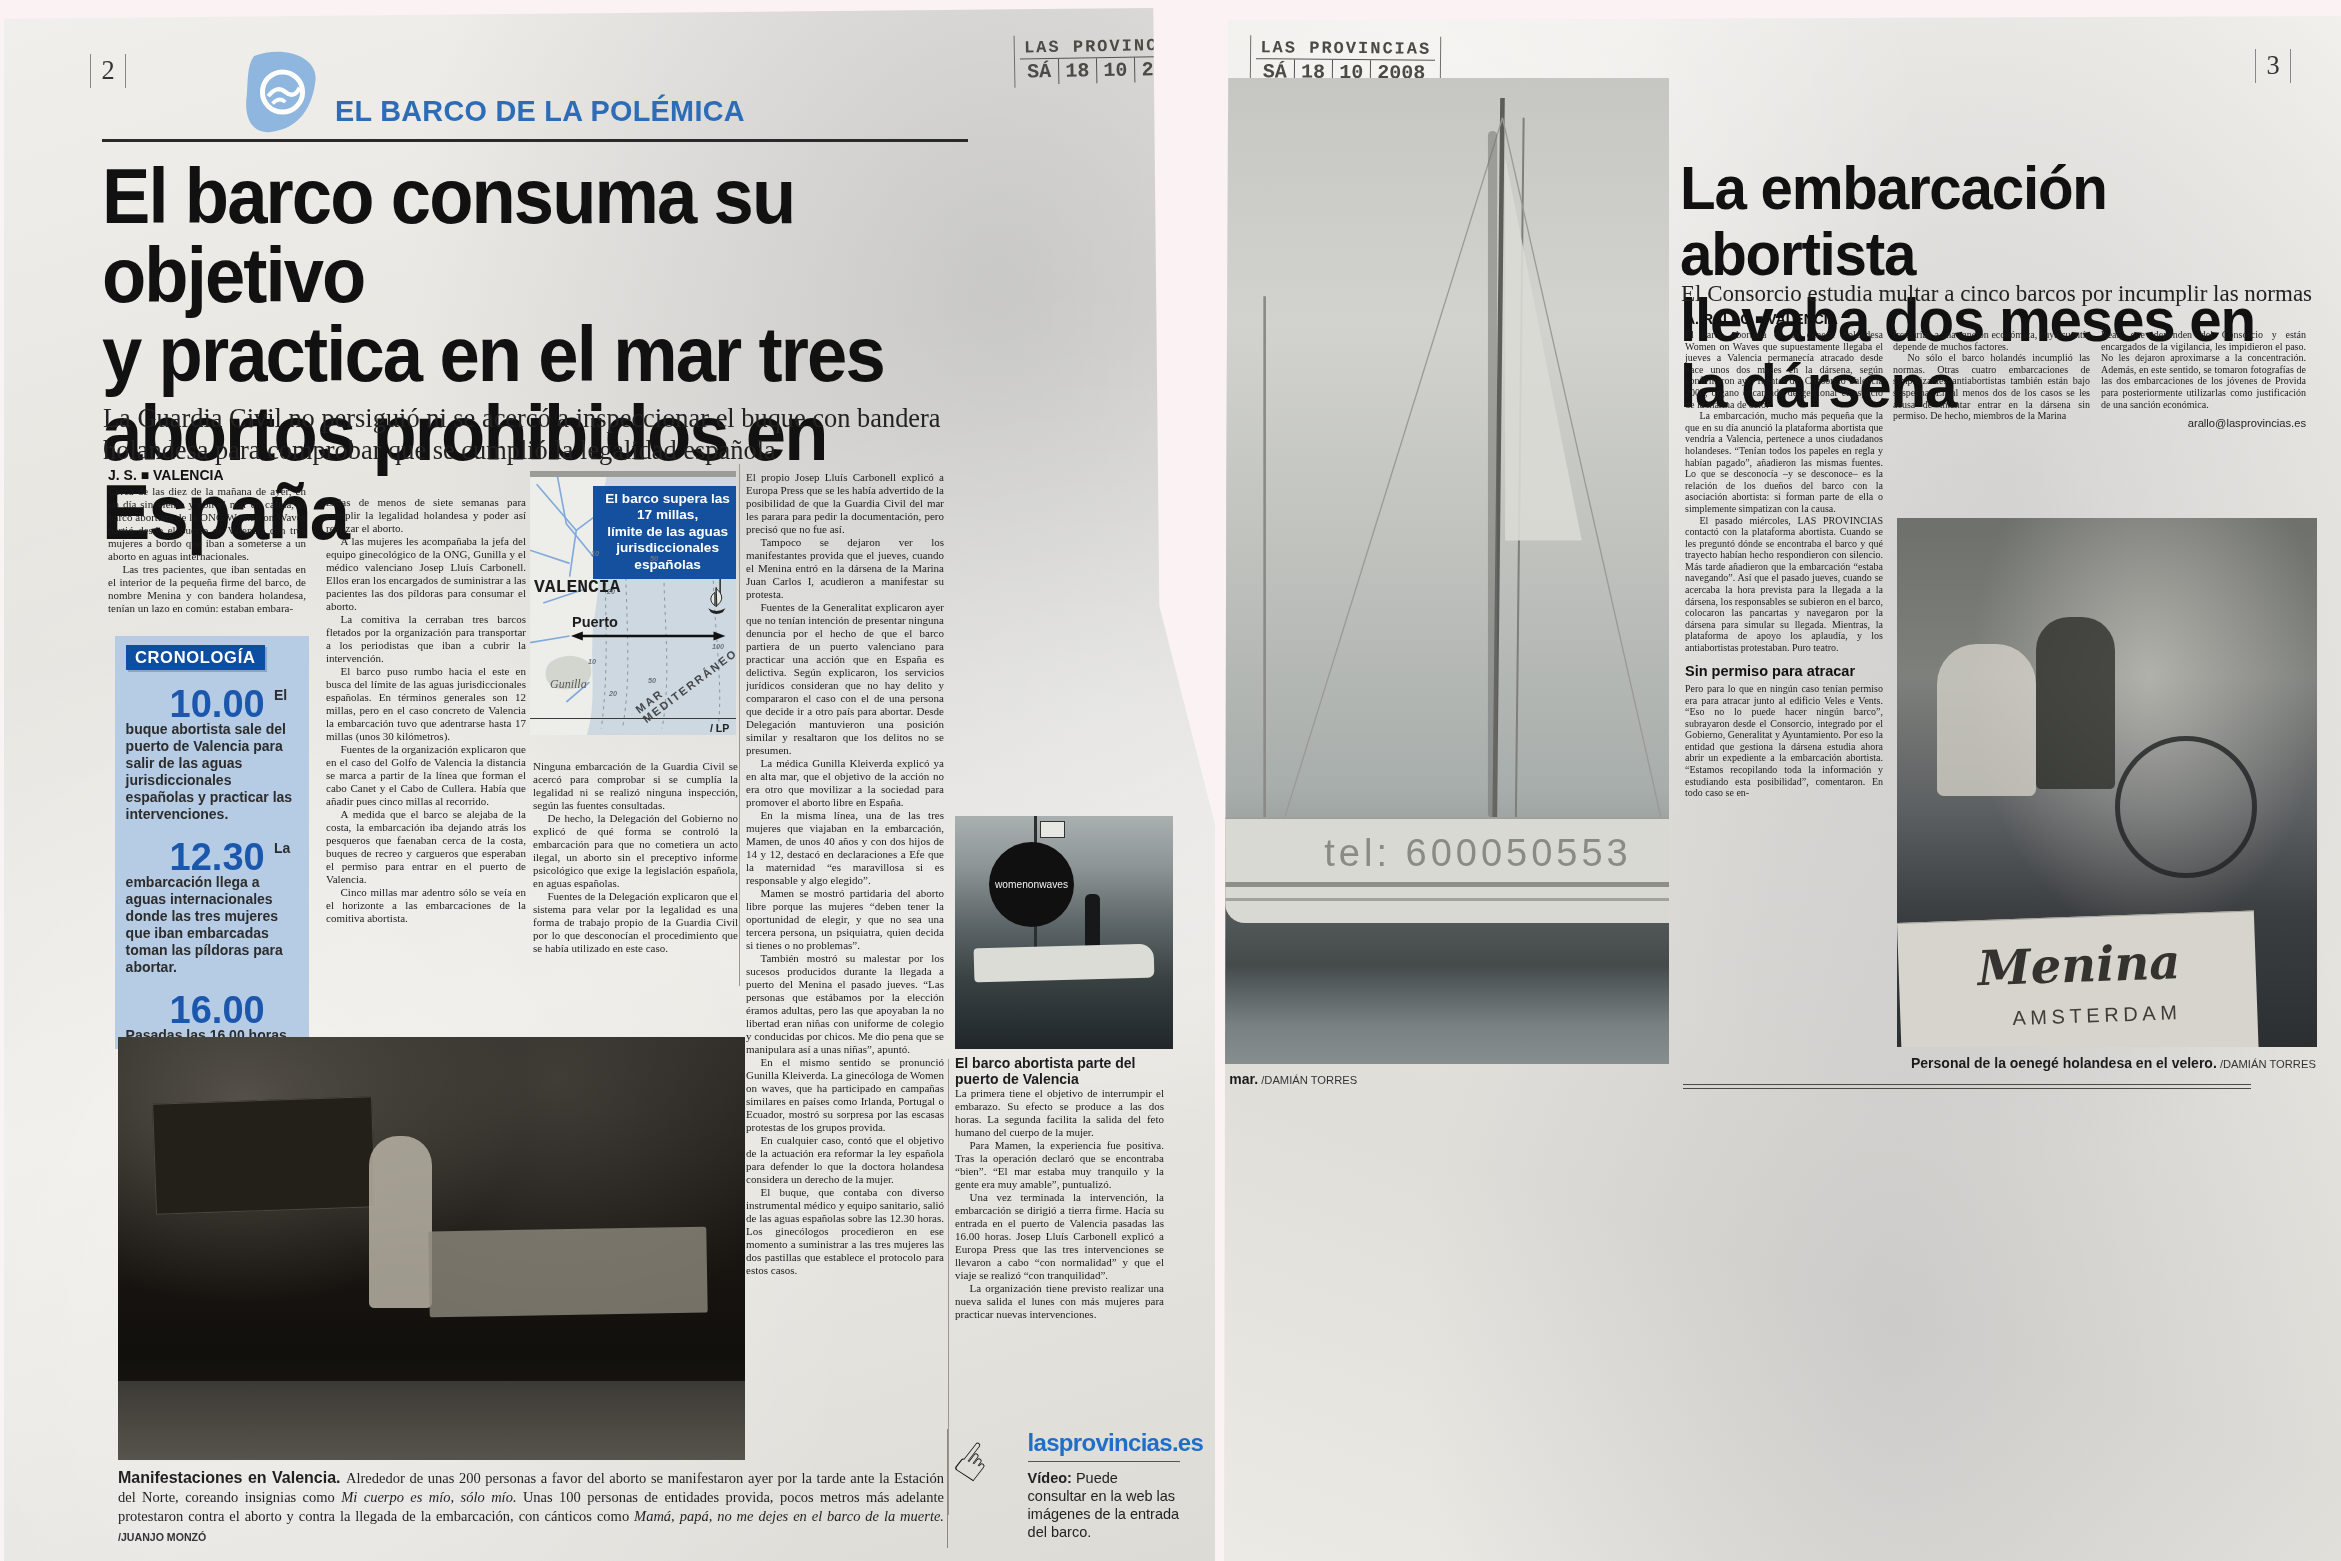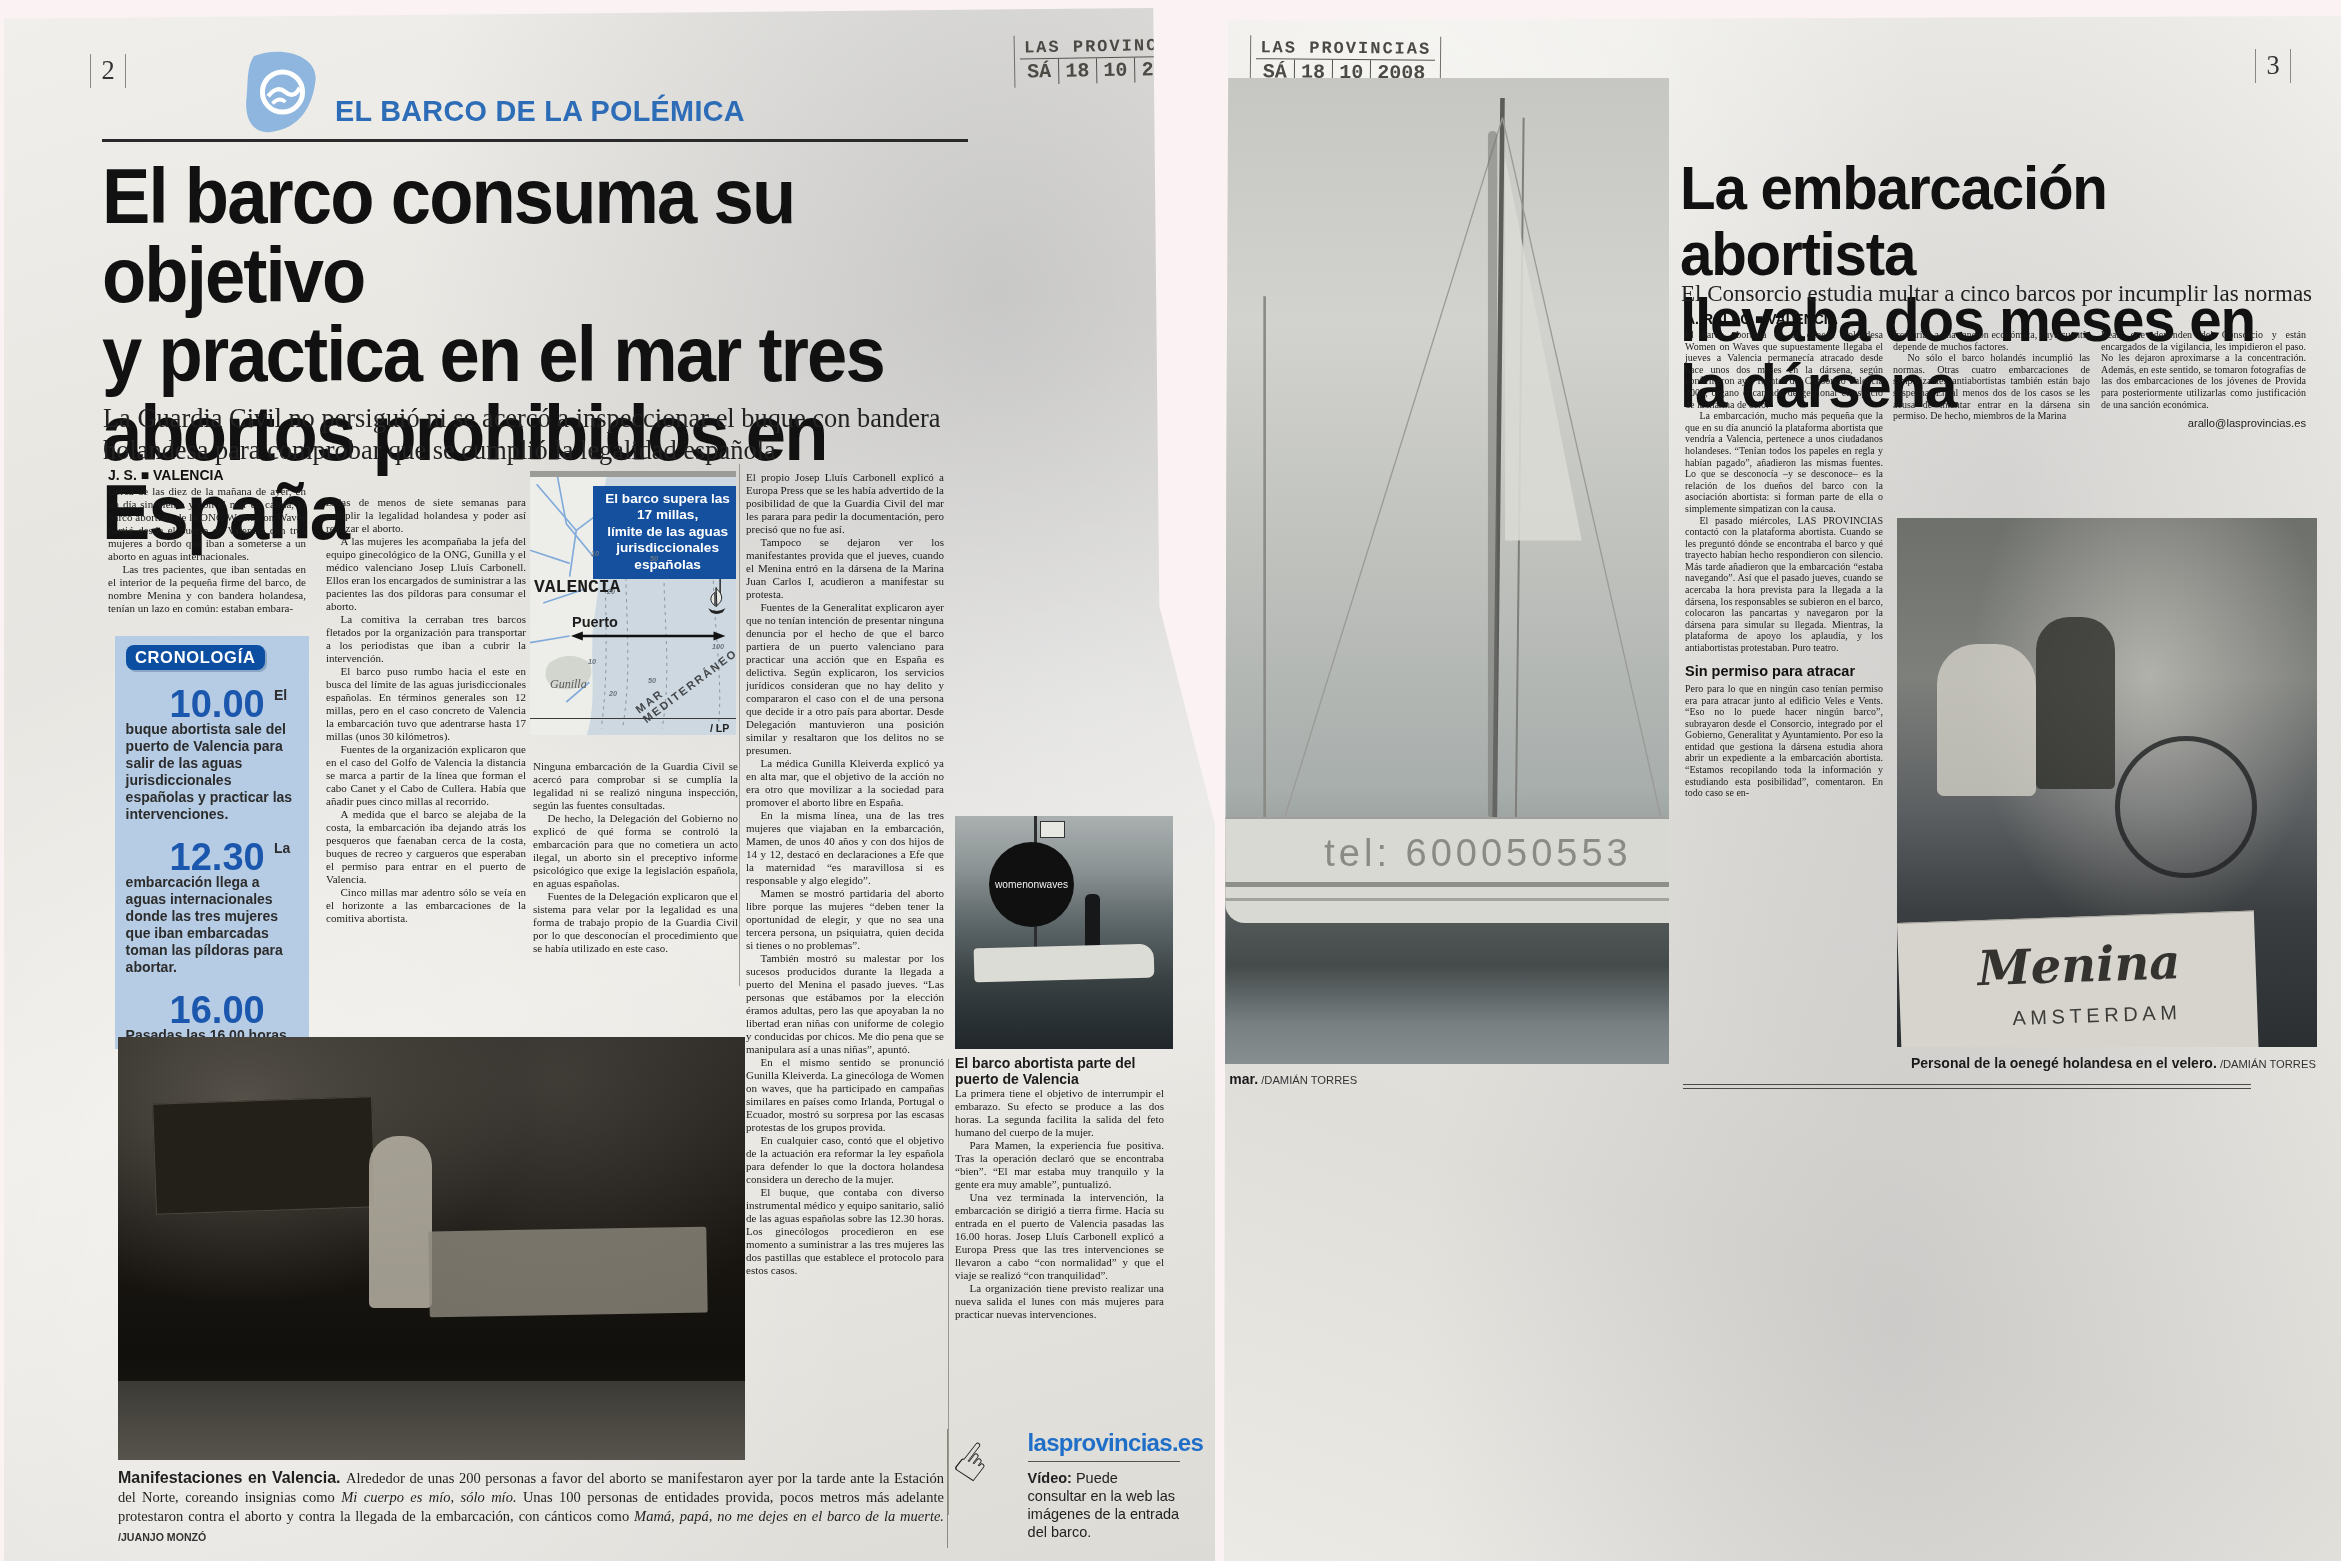--- a/index.html
+++ b/index.html
@@ -53,21 +53,21 @@
   #page-left .col p{font-size:11px;line-height:13px;}
   #page-right .col p{font-size:10px;line-height:11.6px;}
   .colsubhead{font-family:"Liberation Sans",sans-serif;font-weight:bold;font-size:14.5px;
               margin:9.3px 0 4px 0;color:#111;}
   .email{font-family:"Liberation Sans",sans-serif;font-size:11.2px;text-align:right;margin-top:6.6px;color:#222;}
   .vrule{width:0.7px;background:#9a978f;}
 
   
   .cron{background:#b6cce4;padding:9.3px 10.6px 6.6px;}
   .cron-title{display:inline-block;background:#0c4ea2;color:#fff;font-family:"Liberation Sans",sans-serif;
-              font-weight:bold;font-size:16.5px;letter-spacing:0.7px;padding:2.6px 9.3px 3.3px;box-shadow:2px 2px 0 #8aa6c4;border-radius:8px;}
+              font-weight:bold;font-size:16.5px;letter-spacing:0.7px;padding:2.6px 9.3px 3.3px;box-shadow:2px 2px 0 #8aa6c4;}
   .cron-entry{margin-top:17px;font-family:"Liberation Sans",sans-serif;}
   .cron-time{float:left;font-weight:bold;font-size:38px;line-height:34px;color:#1c57ae;margin-right:9.3px;margin-left:44px;}
   .cron-body{font-size:14px;line-height:17px;font-weight:bold;color:#2c2c2c;}
 
   
   .map{background:#cdd8e0;overflow:hidden;}
   .map-topbar{position:absolute;top:0;left:0;right:0;height:6px;background:#9b9b98;}
   .map-botbar{position:absolute;bottom:16px;left:0;right:0;height:1.3px;background:#3a3a3a;}
   .map-label{position:absolute;background:#15509f;color:#fff;font-family:"Liberation Sans",sans-serif;
              font-weight:bold;font-size:13.6px;line-height:16.5px;text-align:center;white-space:pre-line;

